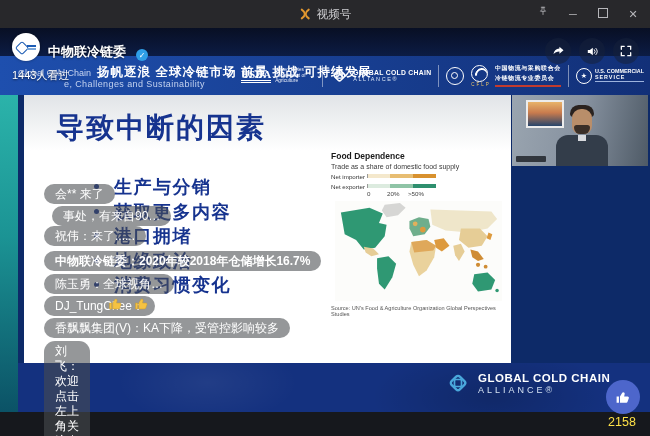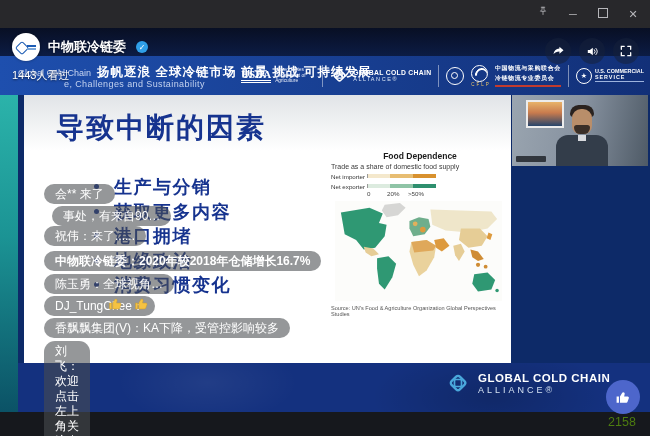--- a/index.html
+++ b/index.html
@@ -44,21 +44,21 @@
   .cflp-bar{height:2px;background:#c23b2e;margin-top:1px;}
   .cflp-ab{font-size:4.5px;color:#f0c969;letter-spacing:2px;}
   .lg-ucs{display:flex;align-items:center;gap:3px;}
   .ucs-em{width:14px;height:14px;border:1.2px solid #fff;border-radius:50%;color:#fff;font-size:7px;
           display:flex;align-items:center;justify-content:center;}
   .ucs-t{display:flex;flex-direction:column;}
   .ucs-l1{font-size:5.4px;font-weight:bold;color:#fff;}
   .ucs-l2{font-size:5.4px;font-weight:bold;color:#fff;letter-spacing:1px;}
   .ucs-l3{font-size:3.8px;color:#9db3dd;margin-top:1px;border-top:.5px solid #9db3dd;padding-top:.5px;}
   
-  .chan{position:absolute;left:12px;top:5px;display:flex;align-items:center;gap:8px;z-index:9;}
+  .chan{position:absolute;left:12px;top:5px;display:flex;align-items:flex-end;gap:8px;z-index:9;}
   .avatar{width:28px;height:28px;border-radius:50%;background:#fff;position:relative;box-shadow:0 0 3px rgba(0,0,0,.4);}
   .avatar:before{content:"";position:absolute;left:5px;top:10px;width:8px;height:8px;border:1.6px solid #1d5cb4;border-radius:2px;transform:rotate(45deg);}
   .avatar:after{content:"";position:absolute;left:15px;top:12px;width:9px;height:1.6px;background:#1d5cb4;box-shadow:0 3px 0 #7aa6d8;}
   .chan-name{color:#fff;font-size:13px;font-weight:bold;text-shadow:0 1px 2px rgba(0,0,0,.5);}
   .vbadge{width:12px;height:12px;border-radius:50%;background:#2f9fe8;color:#fff;font-size:8px;
           display:inline-flex;align-items:center;justify-content:center;margin-left:2px;}
   .views{position:absolute;left:12px;top:40px;color:#fff;font-size:11px;z-index:9;text-shadow:0 1px 2px rgba(0,0,0,.6);}
   
   .pb{position:absolute;top:10px;width:26px;height:26px;border-radius:50%;background:rgba(22,32,58,.55);
       display:flex;align-items:center;justify-content:center;z-index:9;}
@@ -68,21 +68,21 @@
         background:linear-gradient(180deg,#2bb3aa 0%,#1b9394 45%,#0b5266 100%);}
   .slide-white{position:absolute;left:24px;top:67px;width:487px;height:348px;
                background:linear-gradient(180deg,#e1e4e7 0%,#ffffff 16%);}
   .slide-title{position:absolute;left:32px;top:14px;font-size:28px;font-weight:bold;color:#16338f;letter-spacing:2px;}
   .bullets{position:absolute;left:70px;top:80px;}
   .brow{height:24.5px;font-size:18px;font-weight:bold;color:#16338f;letter-spacing:1.5px;white-space:nowrap;}
   .brow:before{content:"";display:inline-block;width:5px;height:5px;border-radius:50%;background:#16338f;
                margin-right:15px;vertical-align:4px;}
   
   .map{position:absolute;left:307px;top:56px;width:178px;}
-  .map-title{font-size:8.5px;font-weight:bold;color:#1a1a1a;text-align:center;}
+  .map-title{font-size:8.5px;font-weight:bold;color:#1a1a1a;}
   .map-sub{font-size:7px;color:#3a3a3a;margin-top:1.5px;}
   .leg{display:flex;align-items:center;margin-top:3px;height:7px;}
   .leg-lab{width:36px;font-size:6.2px;color:#333;}
   .leg-bar{width:68px;height:4.5px;border-left:1px solid #999;}
   .bar-imp{background:linear-gradient(90deg,#f4e8cc 0 33%,#e7bd72 33% 66%,#d8912e 66%);}
   .bar-exp{background:linear-gradient(90deg,#dcebdf 0 33%,#8fc4a6 33% 66%,#2e8f6e 66%);}
   .ticks{position:relative;height:8px;margin-left:36px;width:80px;font-size:6.2px;color:#444;}
   .tick0{position:absolute;left:0;} .tick1{position:absolute;left:20px;} .tick2{position:absolute;left:41px;}
   .map-svg{display:block;margin-top:3px;}
   .map-src{font-size:5.6px;color:#555;margin-top:4px;}
@@ -115,28 +115,35 @@
   .react{position:absolute;z-index:6;}
   .r1{left:108px;top:268px;} .r2{left:134px;top:268px;}
   
   .pill{position:absolute;left:28px;top:356px;width:118px;height:21px;border-radius:11px;
         background:rgba(200,212,224,.25);display:flex;align-items:center;justify-content:center;
         color:#eef2f6;font-size:12.5px;z-index:6;}
   .like{position:absolute;left:606px;top:352px;width:34px;height:34px;border-radius:50%;background:#4d66cb;
         display:flex;align-items:center;justify-content:center;z-index:6;}
   
   .bottombar{position:absolute;left:0;top:412px;width:650px;height:24px;background:#16181d;}
-  .like-count{position:absolute;right:8px;top:3px;width:40px;text-align:center;color:#4d7c0f;font-size:12.5px;}
+  .like-count{position:absolute;right:8px;top:3px;width:40px;text-align:center;color:#fde047;font-size:12.5px;}
 </style>
 </head>
 <body>
 
 <div id="canvas">
 
   <div class="titlebar">
+    <div class="tb-center">
+      <svg width="13" height="14" viewBox="0 0 14 16">
+        <path d="M3 3 Q10 8 3 13" fill="none" stroke="#e2972f" stroke-width="2.2" stroke-linecap="round"></path>
+        <path d="M11 3 Q4 8 11 13" fill="none" stroke="#e2972f" stroke-width="2.2" stroke-linecap="round"></path>
+      </svg>
+      <span class="tb-app">视频号</span>
+    </div>
     <div class="tb-controls">
       <span class="tb-ic">
         <svg width="12" height="13" viewBox="0 0 24 24">
             <path d="M8.5 3.5h7M10.5 3.5l-.6 4.5-2.9 3.5h10l-2.9-3.5-.6-4.5M12 11.5v6.5" fill="none" stroke="#b6b6ba" stroke-width="1.6" stroke-linecap="round"></path>
           </svg>
       </span>
       <span class="tb-ic">─</span>
       <span class="tb-ic"><span class="tb-max"></span></span>
       <span class="tb-ic">✕</span>
     </div>

